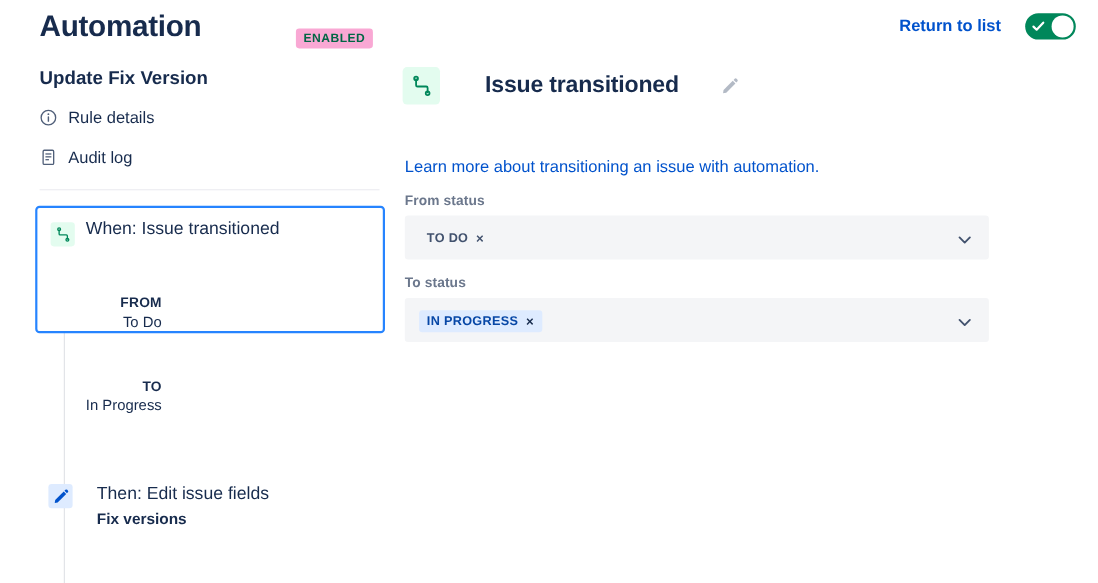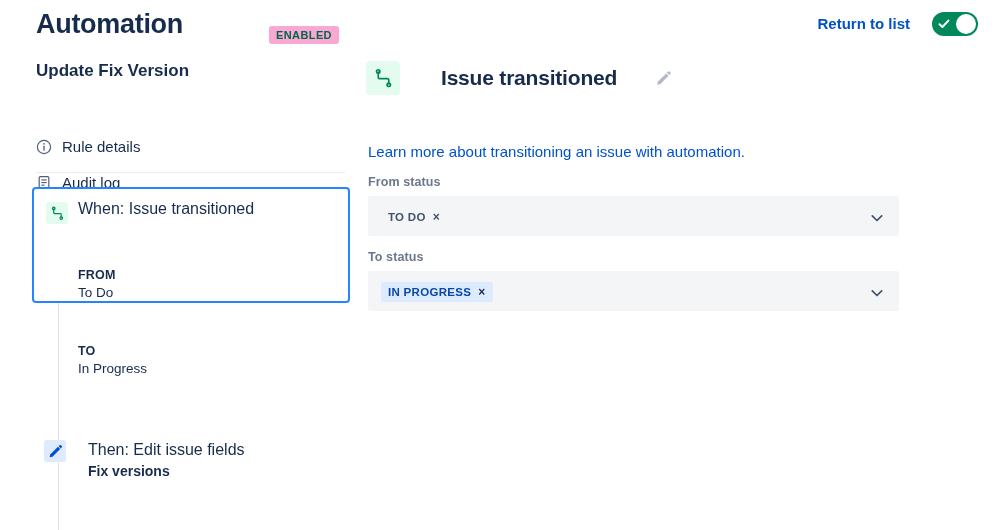--- a/index.html
+++ b/index.html
@@ -49,21 +49,21 @@
   }
 
   
   .left-panel { position:absolute; left:0; top:48px; width:352px; height:482px; }
   .rule-name {
     position:absolute; left:36px; top:13px;
     font-size:17px; font-weight:700; color:#172B4D;
   }
   .nav-item {
     position:absolute; left:36px; height:24px;
-    display:flex; align-items:flex-end; gap:0px; cursor:pointer;margin-top:32px;
+    display:flex; align-items:flex-start; gap:0px; cursor:pointer;
   }
   .nav-item .nav-ico {
     width:26px; display:flex; align-items:center; justify-content:flex-start;
     color:#505F79;
   }
   .nav-item .nav-label { font-size:15px; color:#172B4D; }
   .nav-rule-details { top:51px; }
   .nav-audit-log { top:87px; }
 
   .divider {
@@ -75,20 +75,21 @@
   .connector {
     position:absolute; left:58px; top:152px; width:1px; height:378px;
     background:#DFE1E6;
   }
 
   
   .when-card {
     position:absolute; left:32px; top:139px; width:318px; height:116px;
     border:2px solid #2684FF; border-radius:4px; background:#ffffff;
     cursor:pointer;
+    text-align:right;
   }
   .card-icon {
     position:absolute; width:22px; height:22px; border-radius:3px;
     display:flex; align-items:center; justify-content:center;
   }
   .icon-green { background:#E3FCEF; }
   .icon-yellow { background:#FFF0B3; }
   .icon-blue { background:#DEEBFF; }
 
   .when-icon { left:12px; top:13px; }

